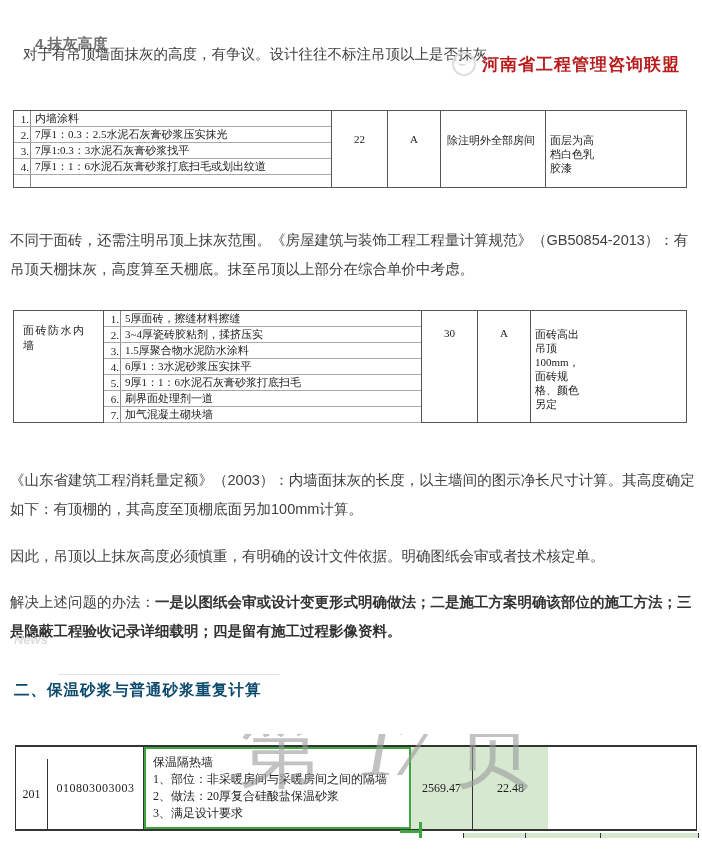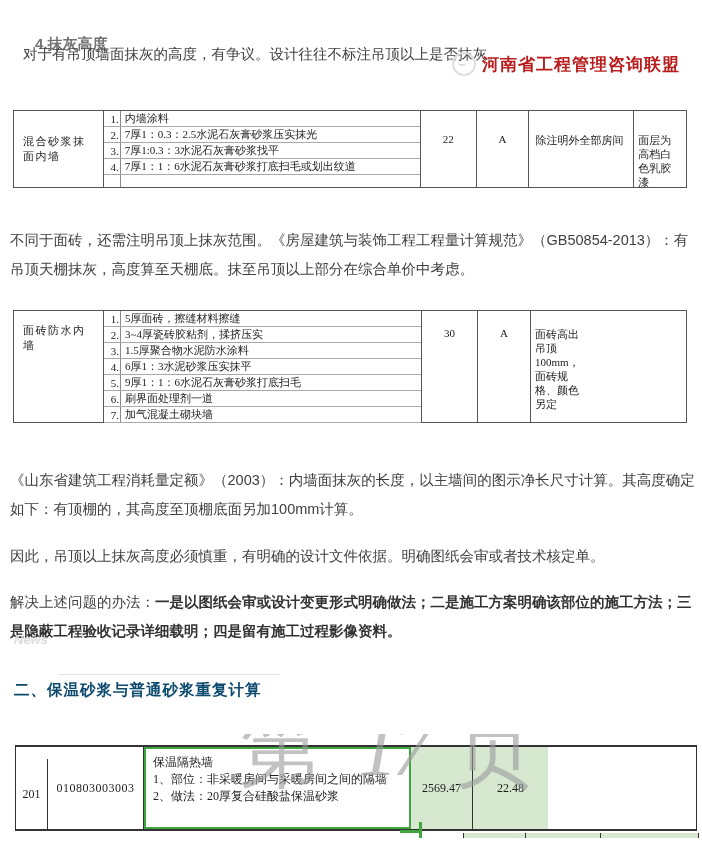--- a/index.html
+++ b/index.html
@@ -78,21 +78,20 @@
 <div class="abs red-heading">4.抹灰高度</div>
 
 <div class="abs para p1">对于有吊顶墙面抹灰的高度，有争议。设计往往不标注吊顶以上是否抹灰。</div>
 
 <div class="abs wm-header">
   <div class="wm-logo"></div>
   <div class="wm-header-text">河南省工程管理咨询联盟</div>
 </div>
 
 <div class="abs spec-table t1">
-  <div class="st-label">混合砂浆抹面内墙</div>
   <div class="st-rows">
 
       <div class="st-row">
         <div class="st-no">1.</div>
         <div class="st-text">内墙涂料</div>
       </div>
 
       <div class="st-row">
         <div class="st-no">2.</div>
         <div class="st-text">7厚1：0.3：2.5水泥石灰膏砂浆压实抹光</div>
@@ -182,20 +181,21 @@
   <div class="bq-cell bq-seq">201</div>
   <div class="bq-cell bq-code">010803003003</div>
   <div class="bq-cell bq-desc">
     <div>保温隔热墙</div>
     <div>
 
         <div>1、部位：非采暖房间与采暖房间之间的隔墙</div>
 
         <div>2、做法：20厚复合硅酸盐保温砂浆</div>
 
+        <div>3、满足设计要求</div>
       </div>
   </div>
   <div class="bq-cell bq-qty bq-green">2569.47</div>
   <div class="bq-cell bq-price bq-green">22.48</div>
 </div>
 
 <div class="abs cont-green cg1"></div>
 <div class="abs cont-green cg2"></div>
 <div class="abs cont-green cg3"></div>
 <div class="abs cont-corner-h"></div>

